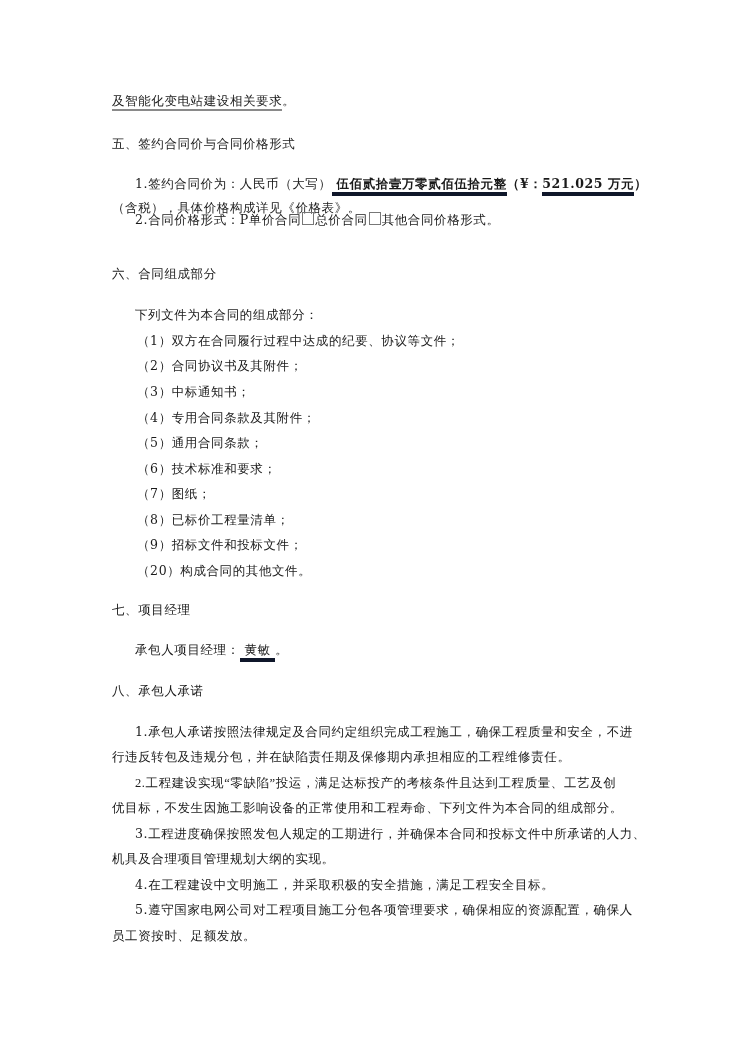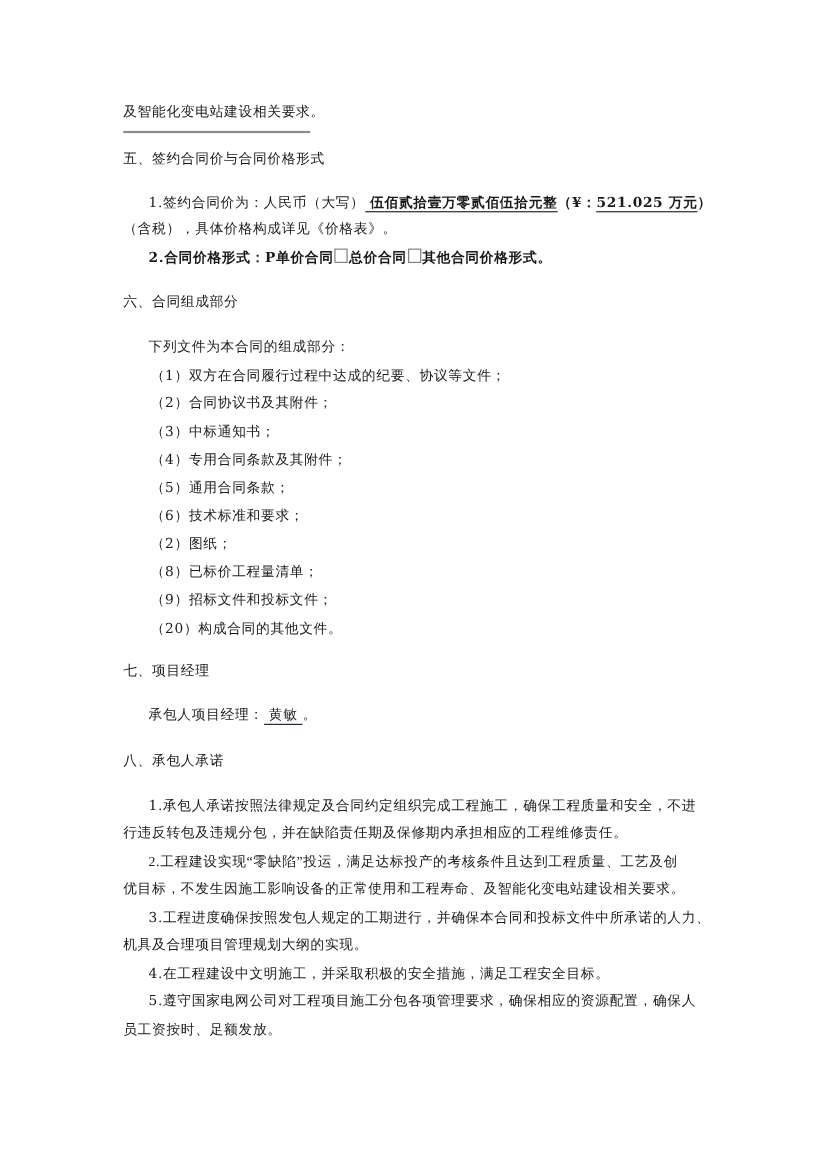--- a/index.html
+++ b/index.html
@@ -17,24 +17,24 @@
     font-size: 12.5px;
   }
   .line {
     position: absolute;
     white-space: nowrap;
     line-height: 16px;
     letter-spacing: 0.6px;
   }
   .ul-gray {
     border-bottom: 2px solid #8a8a8a;
-    padding-bottom: 11px;
+    padding-bottom: 1px;
   }
   .ul {
-    border-bottom: 1px solid #0f172a;
+    border-bottom: 4px solid #0f172a;
     padding-bottom: 1px;
   }
   .bold {
     font-weight: bold;
   }
   .checkbox {
     display: inline-block;
     width: 10px;
     height: 11px;
     border: 1px solid #777;
@@ -52,50 +52,50 @@
   </div>
 
   <div class="line" style="left:112px; top:136px;">五、签约合同价与合同价格形式</div>
 
   <div class="line" style="left:135px; top:176px;">
     <span>1.签约合同价为：人民币（大写）</span><span class="ul bold">&nbsp;<span>伍佰贰拾壹万零贰佰伍拾元整</span></span><span class="bold">（¥：</span><span class="ul bold">521.025 万元</span><span class="bold">）</span>
   </div>
 
   <div class="line" style="left:112px; top:200px;">（含税），具体价格构成详见《价格表》。</div>
 
-  <div class="line" style="left:135px; top:226px;font-weight:bold;">
+  <div class="line" style="left:135px; top:212px;">
     <span>2.合同价格形式：P单价合同</span><span class="checkbox"></span><span>总价合同</span><span class="checkbox"></span><span>其他合同价格形式。</span>
   </div>
 
   <div class="line" style="left:112px; top:266px;">六、合同组成部分</div>
 
   <div class="line" style="left:135px; top:307px;">下列文件为本合同的组成部分：</div>
 
   <div class="line" style="left:137px; top:333px;">（1）双方在合同履行过程中达成的纪要、协议等文件；</div>
   <div class="line" style="left:137px; top:358px;">（2）合同协议书及其附件；</div>
   <div class="line" style="left:137px; top:384px;text-align:right;">（3）中标通知书；</div>
   <div class="line" style="left:137px; top:410px;">（4）专用合同条款及其附件；</div>
   <div class="line" style="left:137px; top:435px;">（5）通用合同条款；</div>
   <div class="line" style="left:137px; top:461px;">（6）技术标准和要求；</div>
-  <div class="line" style="left:137px; top:486px;">（2）图纸；</div>
+  <div class="line" style="left:137px; top:486px;">（7）图纸；</div>
   <div class="line" style="left:137px; top:512px;">（8）已标价工程量清单；</div>
   <div class="line" style="left:137px; top:537px;">（9）招标文件和投标文件；</div>
   <div class="line" style="left:137px; top:563px;">（20）构成合同的其他文件。</div>
 
   <div class="line" style="left:112px; top:602px;">七、项目经理</div>
 
   <div class="line" style="left:135px; top:642px;">
     <span>承包人项目经理：</span><span class="ul">&nbsp;<span>黄敏</span>&nbsp;</span><span>。</span>
   </div>
 
   <div class="line" style="left:112px; top:683px;">八、承包人承诺</div>
 
   <div class="line" style="left:135px; top:724px;">1.承包人承诺按照法律规定及合同约定组织完成工程施工，确保工程质量和安全，不进</div>
   <div class="line" style="left:112px; top:749px;">行违反转包及违规分包，并在缺陷责任期及保修期内承担相应的工程维修责任。</div>
   <div class="line" style="left:135px; top:775px;font-family:Liberation Serif, serif;">2.工程建设实现“零缺陷”投运，满足达标投产的考核条件且达到工程质量、工艺及创</div>
-  <div class="line" style="left:112px; top:800px;">优目标，不发生因施工影响设备的正常使用和工程寿命、及智能化变电站建设相关要求。</div>
+  <div class="line" style="left:112px; top:800px;">优目标，不发生因施工影响设备的正常使用和工程寿命、下列文件为本合同的组成部分。</div>
   <div class="line" style="left:135px; top:826px;">3.工程进度确保按照发包人规定的工期进行，并确保本合同和投标文件中所承诺的人力、</div>
   <div class="line" style="left:112px; top:851px;">机具及合理项目管理规划大纲的实现。</div>
   <div class="line" style="left:135px; top:877px;text-align:center;">4.在工程建设中文明施工，并采取积极的安全措施，满足工程安全目标。</div>
   <div class="line" style="left:135px; top:902px;">5.遵守国家电网公司对工程项目施工分包各项管理要求，确保相应的资源配置，确保人</div>
   <div class="line" style="left:112px; top:928px;text-align:center;">员工资按时、足额发放。</div>
 
 </div>
 
 </body></html>

